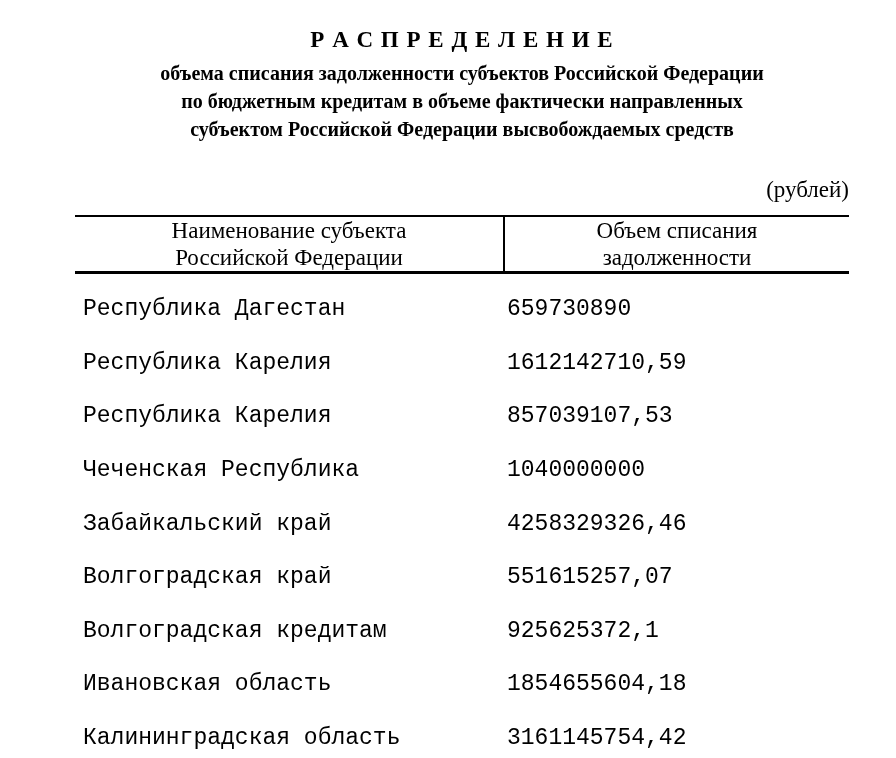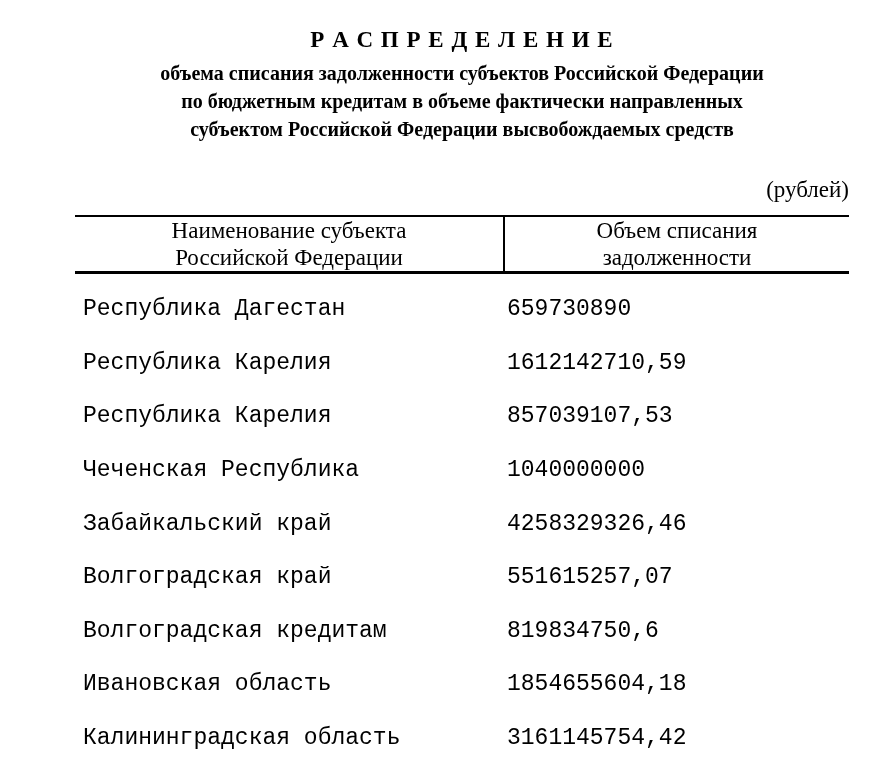--- a/index.html
+++ b/index.html
@@ -130,21 +130,21 @@
         <div class="trow">
           <div class="td subject">Забайкальский край</div>
           <div class="td amount">4258329326,46</div>
         </div>
         <div class="trow">
           <div class="td subject">Волгоградская край</div>
           <div class="td amount">551615257,07</div>
         </div>
         <div class="trow">
           <div class="td subject">Волгоградская кредитам</div>
-          <div class="td amount">819834750,6</div>
+          <div class="td amount">925625372,1</div>
         </div>
         <div class="trow">
           <div class="td subject">Ивановская область</div>
           <div class="td amount">1854655604,18</div>
         </div>
         <div class="trow">
           <div class="td subject">Калининградская область</div>
           <div class="td amount">3161145754,42</div>
         </div>
       </div>

